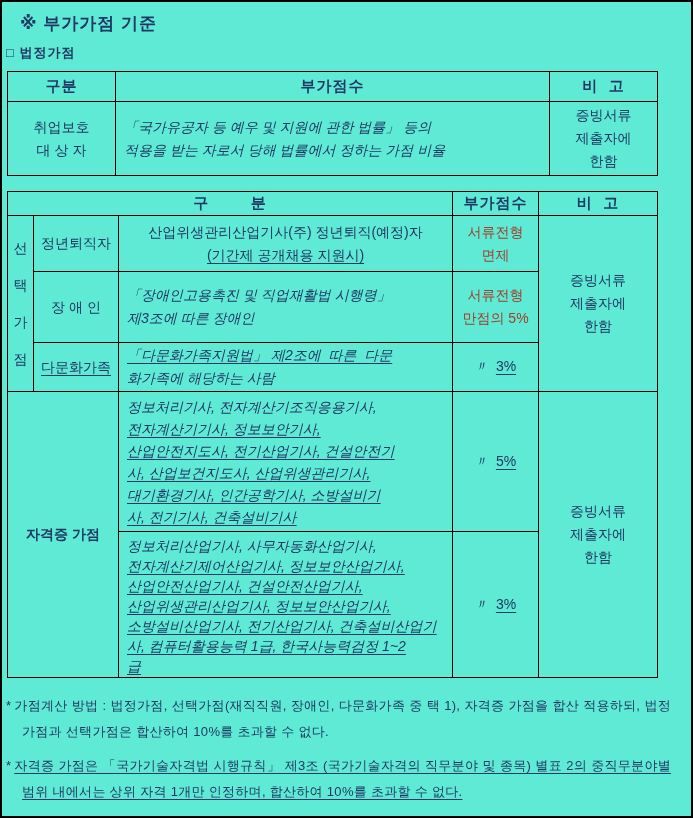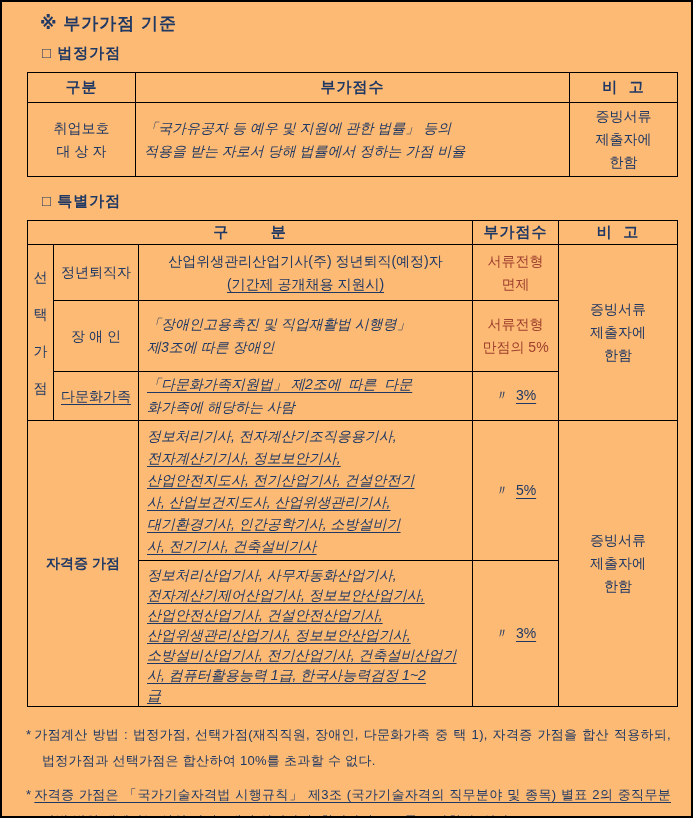--- a/index.html
+++ b/index.html
@@ -1,21 +1,21 @@
 <!DOCTYPE html>
 <html style="--ink: #1F3864; --accent: #A0402E;"><head>
 <meta charset="utf-8">
 <style>
   html,body{margin:0;padding:0;background:#fff;}
   body{font-family:"Liberation Sans","DejaVu Sans",sans-serif;}
   :root{--ink:#1F3864;--accent:#A0402E;}
-  .page{width:693px;height:818px;border:2px solid #000;box-sizing:border-box;background:#fdba74;
-        padding:8px 20px 0 24px;color:var(--ink);overflow:hidden;}
+  .page{width:693px;height:818px;border:2px solid #000;box-sizing:border-box;background:#5eead4;
+        padding:8px 20px 0 4px;color:var(--ink);overflow:hidden;}
   .doc-title{font-size:17px;font-weight:bold;margin:2px 0 9px 14px;letter-spacing:1px;}
-  .section-label{font-size:15px;font-weight:bold;margin:2px 0 9px 16px;letter-spacing:1px;}
+  .section-label{font-size:13px;font-weight:bold;margin:2px 0 9px 0;letter-spacing:1px;}
   table{border-collapse:collapse;table-layout:fixed;width:650px;margin:0 7px 15px 1px;}
   th,td{border:1px solid #000;font-size:14px;color:var(--ink);padding:1px 4px;overflow:hidden;}
   th{font-weight:bold;font-size:15px;text-align:center;white-space:pre;letter-spacing:1px;}
   .center{text-align:center;vertical-align:middle;}
   .left{text-align:left;vertical-align:middle;padding-left:8px;font-style:italic;}
   .top{vertical-align:top;padding-top:4px;}
   .line{line-height:23px;white-space:pre;}
   .tight .line{line-height:22px;}
   .tighter .line{line-height:20px;}
   .u{text-decoration:underline;text-underline-offset:3px;}
@@ -59,21 +59,20 @@
       </td>
       <td class="center">
         <div class="line">증빙서류</div>
         <div class="line">제출자에</div>
         <div class="line">한함</div>
       </td>
     </tr>
   </tbody>
     </table>
 
-  <div class="section-label">□ 특별가점</div>
 
   <table>
     <colgroup>
       <col style="width:26px">
         <col style="width:85px">
         <col style="width:334px">
       <col style="width:86px">
         <col style="width:119px">
     </colgroup>
     <tbody>

